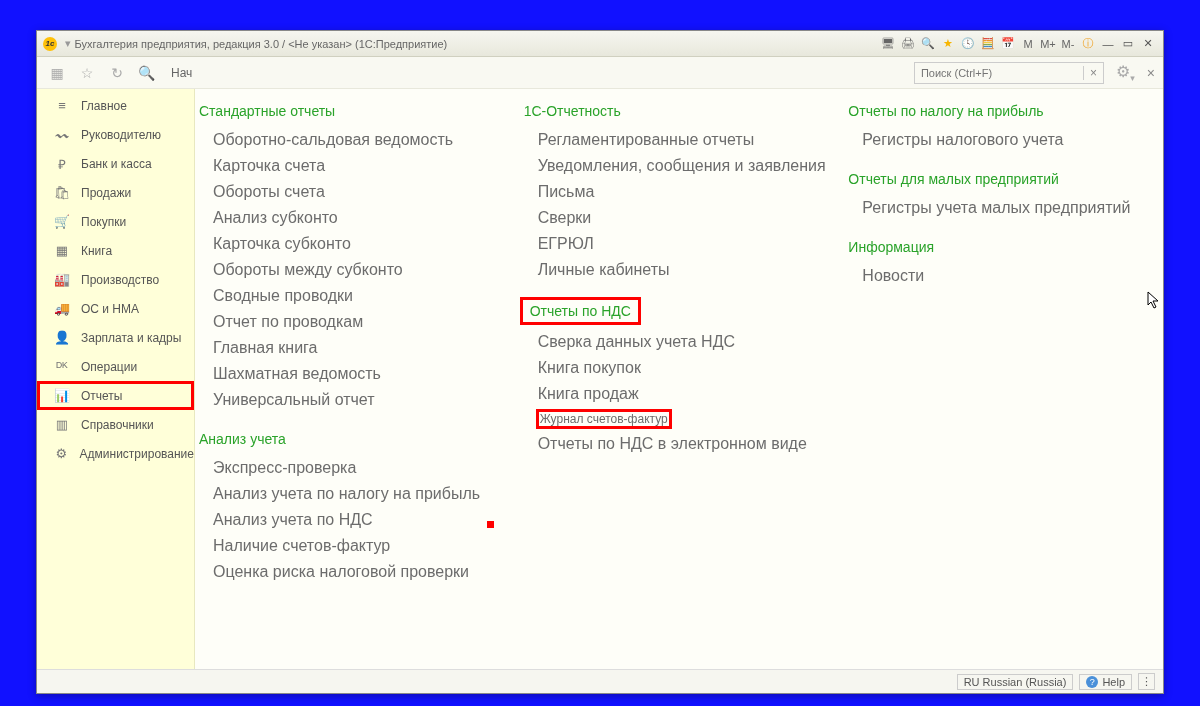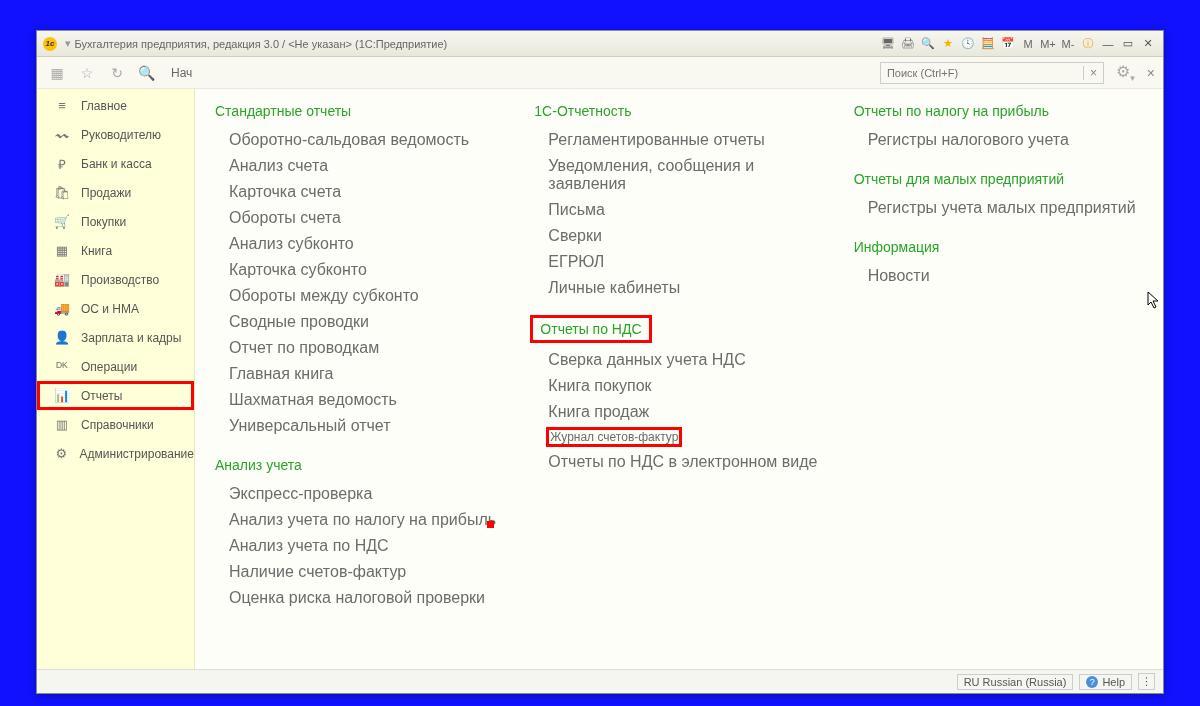--- a/index.html
+++ b/index.html
@@ -11,31 +11,31 @@
   .titlebar .tb-title { flex: 0 0 auto; }
   .titlebar .tb-spacer { flex: 1; }
   .titlebar .tb-btn { width: 18px; height: 18px; margin-left: 2px; display: inline-flex; align-items: center; justify-content: center; font-size: 11px; color: #666; cursor: pointer; }
   .win-btn { width: 18px; height: 14px; margin-left: 2px; display: inline-flex; align-items: center; justify-content: center; color: #555; border: 1px solid transparent; cursor: pointer; }
   .chrome { display: flex; height: calc(100% - 26px); }
   .body-area { flex: 1; display: flex; flex-direction: column; background: #fefef8; }
   .toolstrip { height: 32px; border-bottom: 1px solid #e8e8dc; display: flex; align-items: center; padding: 0 8px; background: #f9f9f2; }
   .toolstrip .ts-ico { width: 24px; height: 24px; margin-right: 6px; display: inline-flex; align-items: center; justify-content: center; color: #aaa; font-size: 14px; cursor: pointer; }
   .toolstrip .ts-tab { font-size: 12px; color: #666; padding: 0 6px; }
   .toolstrip .ts-spacer { flex: 1; }
-  .search-box { width: 224px; height: 22px; border: 1px solid #ccc; display: flex; align-items: center; }
+  .search-box { width: 190px; height: 22px; border: 1px solid #ccc; display: flex; align-items: center; }
   .search-box input { flex: 1; border: none; padding: 0 6px; font-size: 11px; color: #999; outline: none; background: transparent; }
   .search-box .sx { width: 20px; text-align: center; border-left: 1px solid #ccc; color: #888; cursor: pointer; }
   .gear { margin-left: 12px; color: #aaa; font-size: 16px; cursor: pointer; }
   .close-x { margin-left: 12px; color: #888; font-size: 14px; cursor: pointer; }
   .main { flex: 1; display: flex; overflow: hidden; }
   .sidebar { width: 158px; background: #ffffd9; border-right: 1px solid #e8e8c0; padding-top: 2px; }
   .sb-item { height: 29px; display: flex; align-items: center; padding-left: 16px; color: #555; cursor: pointer; font-size: 12px; }
   .sb-item .sb-ico { width: 18px; margin-right: 10px; color: #777; font-size: 13px; display: inline-flex; align-items: center; justify-content: center; }
   .sb-item.highlighted { outline: 3px solid #ff0000; outline-offset: -3px; }
-  .content { flex: 1; padding: 14px 10px 10px 20px; overflow: auto; display: flex; position: relative; }
+  .content { flex: 1; padding: 14px 10px 10px 4px; overflow: auto; display: flex; position: relative; }
   .col { flex: 1; padding-right: 20px; }
   .col2 { flex: 1; padding-right: 20px; }
   .col3 { flex: 1; }
   .section-h { color: #2aa32a; font-size: 14px; font-weight: normal; margin-bottom: 8px; margin-top: 0; cursor: pointer; }
   .section-h.spaced { margin-top: 18px; }
   .link { display: block; color: #6c6c6c; font-size: 16px; padding: 4px 0 4px 14px; cursor: pointer; text-decoration: none; }
   .hl-green { outline: 3px solid #ff0000; outline-offset: 1px; display: inline-block; padding: 2px 6px; }
   .hl-red-link { outline: 3px solid #ff0000; outline-offset: -1px; display: inline-block; padding: 1px 2px; }
   .small-red-sq { position: absolute; width: 7px; height: 7px; background: #ff0000; left: 292px; top: 432px; }
   .statusbar { height: 24px; border-top: 1px solid #ddd; background: #f6f6f0; display: flex; align-items: center; justify-content: flex-end; padding: 0 8px; font-size: 11px; color: #555; }
@@ -144,21 +144,20 @@
               <span>Администрирование</span>
             </div>
           </div>
 
         <div class="content">
 
           <div class="col">
             <div class="section-h">Стандартные отчеты</div>
             <div id="c1s1">
                 <a class="link">Оборотно-сальдовая ведомость</a>
-                <a class="link">Анализ счета</a>
                 <a class="link">Карточка счета</a>
                 <a class="link">Обороты счета</a>
                 <a class="link">Анализ субконто</a>
                 <a class="link">Карточка субконто</a>
                 <a class="link">Обороты между субконто</a>
                 <a class="link">Сводные проводки</a>
                 <a class="link">Отчет по проводкам</a>
                 <a class="link">Главная книга</a>
                 <a class="link">Шахматная ведомость</a>
                 <a class="link">Универсальный отчет</a>

